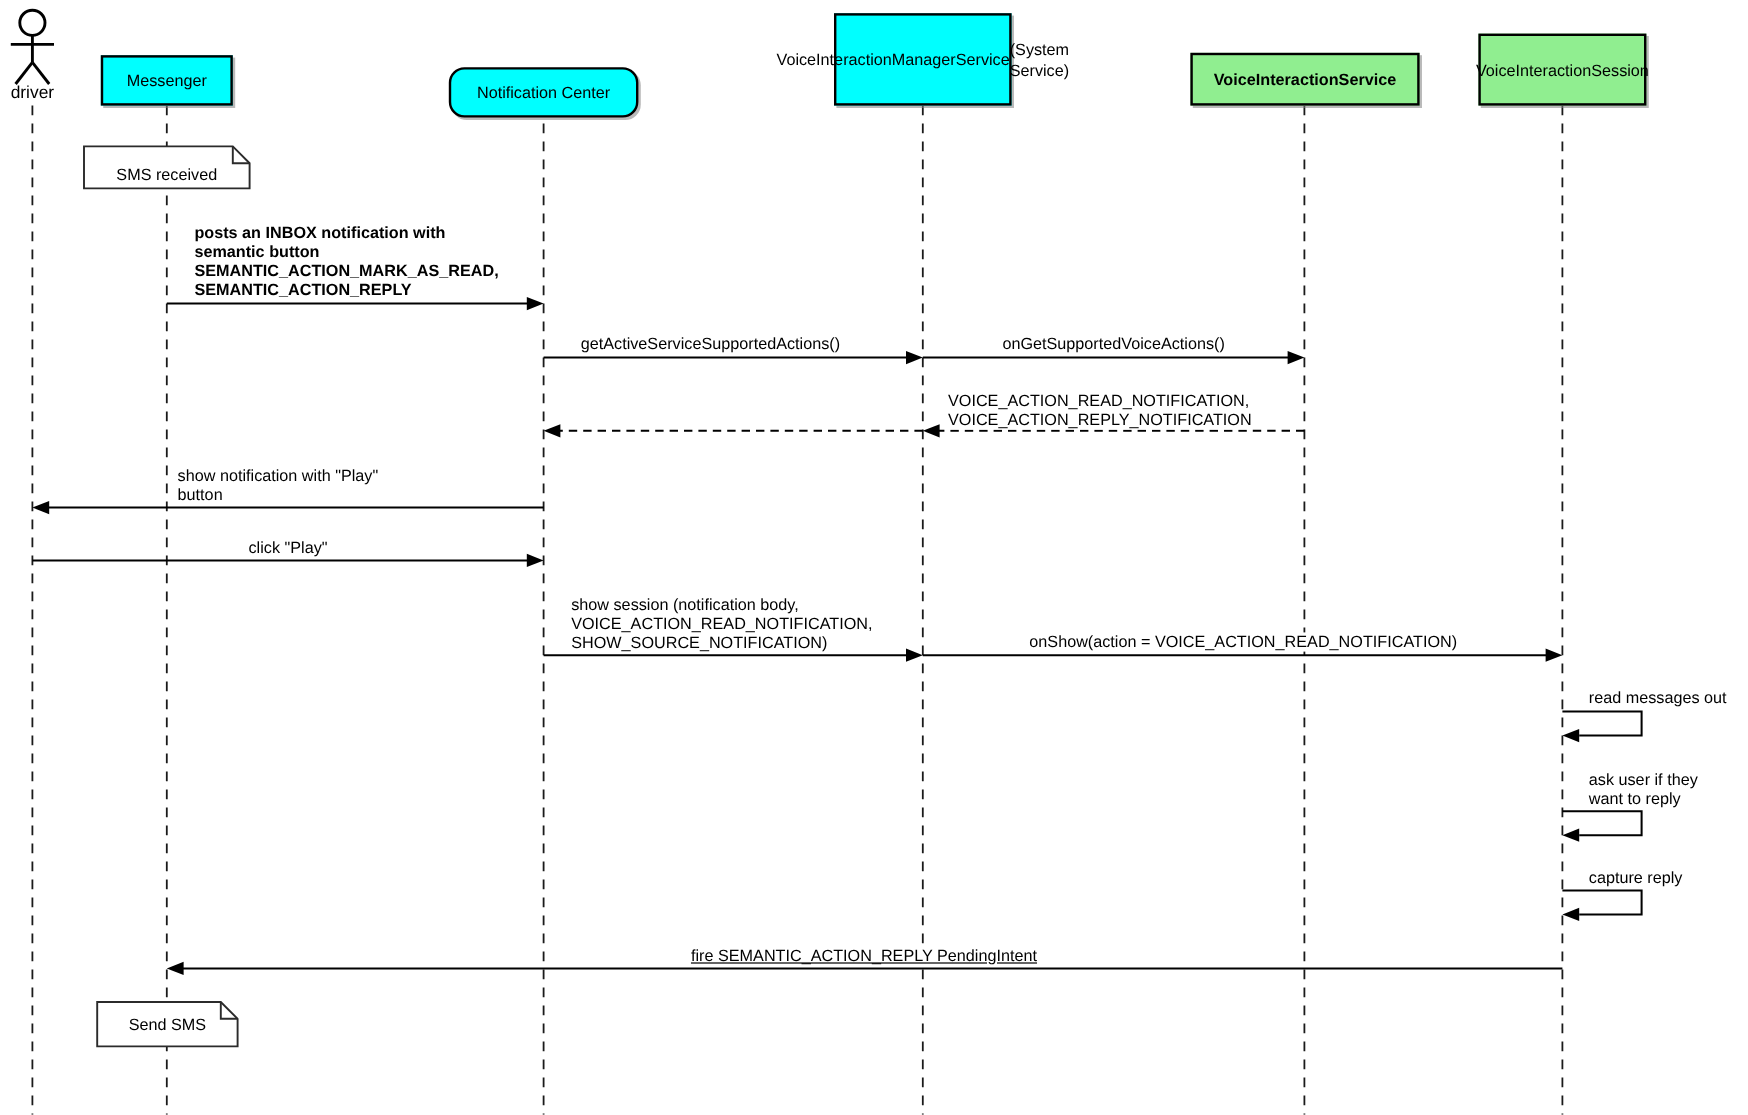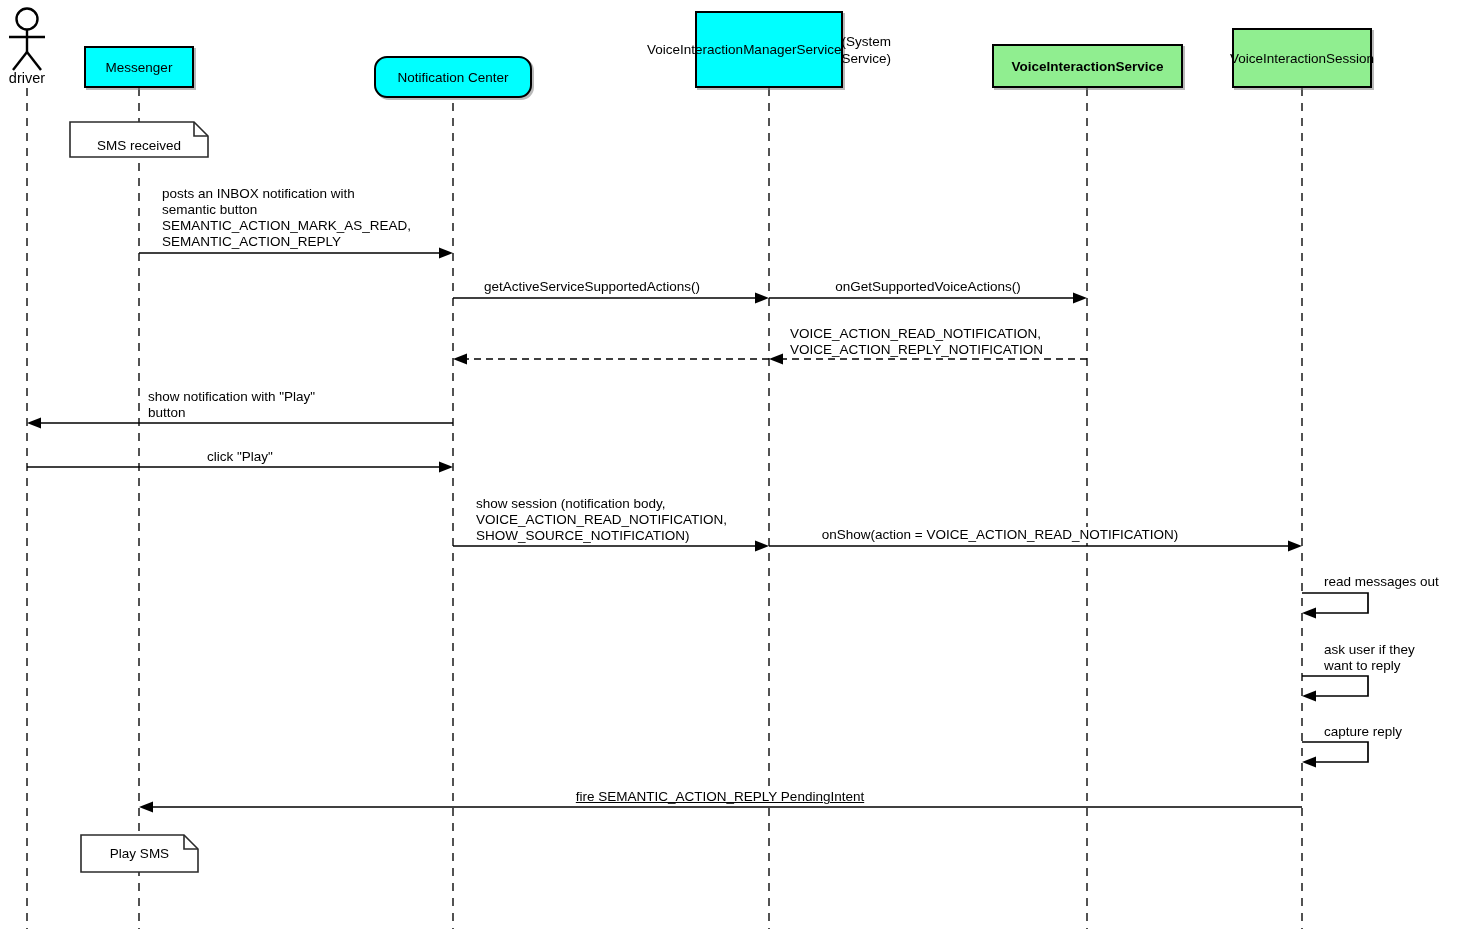--- a/index.html
+++ b/index.html
@@ -30,28 +30,28 @@
     font-size:14.5px; white-space:nowrap;
   }
 
   .mlabel {
     position:absolute; font-size:13.5px; line-height:16px;
     background:#fff; white-space:nowrap;
   }
   .mlabel div { white-space:nowrap; }
   .center { transform:translateX(-50%); text-align:center; }
 
-  #l-post-inbox   { left:162px; top:186px; }
+  #l-post-inbox   { left:162px; top:186px;font-weight:bold; }
   #l-get-active   { left:592px; top:279px; }
   #l-on-get       { left:928px; top:279px; }
   #l-voice-ret    { left:790px; top:326px; }
   #l-show-notif   { left:148px; top:389px; }
   #l-click-play   { left:240px; top:449px; }
   #l-show-session { left:476px; top:496px; }
-  #l-on-show      { left:1000px; top:527px; }
+  #l-on-show      { left:1036px; top:527px; }
   #l-read-out     { left:1324px; top:574px;text-align:right; }
   #l-ask-user     { left:1324px; top:642px; }
   #l-capture      { left:1324px; top:724px; }
   #l-fire-reply   { left:720px; top:789px;text-decoration:underline; }
 
   .note-text {
     position:absolute; display:flex; align-items:center; justify-content:center;
     font-size:13.5px;
   }
   #t-sms-received { left:70px; top:122px; width:138px; height:47px; }
@@ -143,21 +143,21 @@
   <span>VoiceInteractionService</span>
 </div>
 <div class="participant green" id="p-vsession">
   <span>VoiceInteraction</span>
   <span>Session</span>
 </div>
 
 <div class="actor-label">driver</div>
 
 <div class="note-text" id="t-sms-received">SMS received</div>
-<div class="note-text" id="t-send-sms">Play SMS</div>
+<div class="note-text" id="t-send-sms">Send SMS</div>
 
 <div class="mlabel" id="l-post-inbox">
   <div>posts an INBOX notification with</div>
   <div>semantic button</div>
   <div>SEMANTIC_ACTION_MARK_AS_READ,</div>
   <div>SEMANTIC_ACTION_REPLY</div>
 </div>
 <div class="mlabel center" id="l-get-active">getActiveServiceSupportedActions()</div>
 <div class="mlabel center" id="l-on-get">onGetSupportedVoiceActions()</div>
 <div class="mlabel" id="l-voice-ret">

